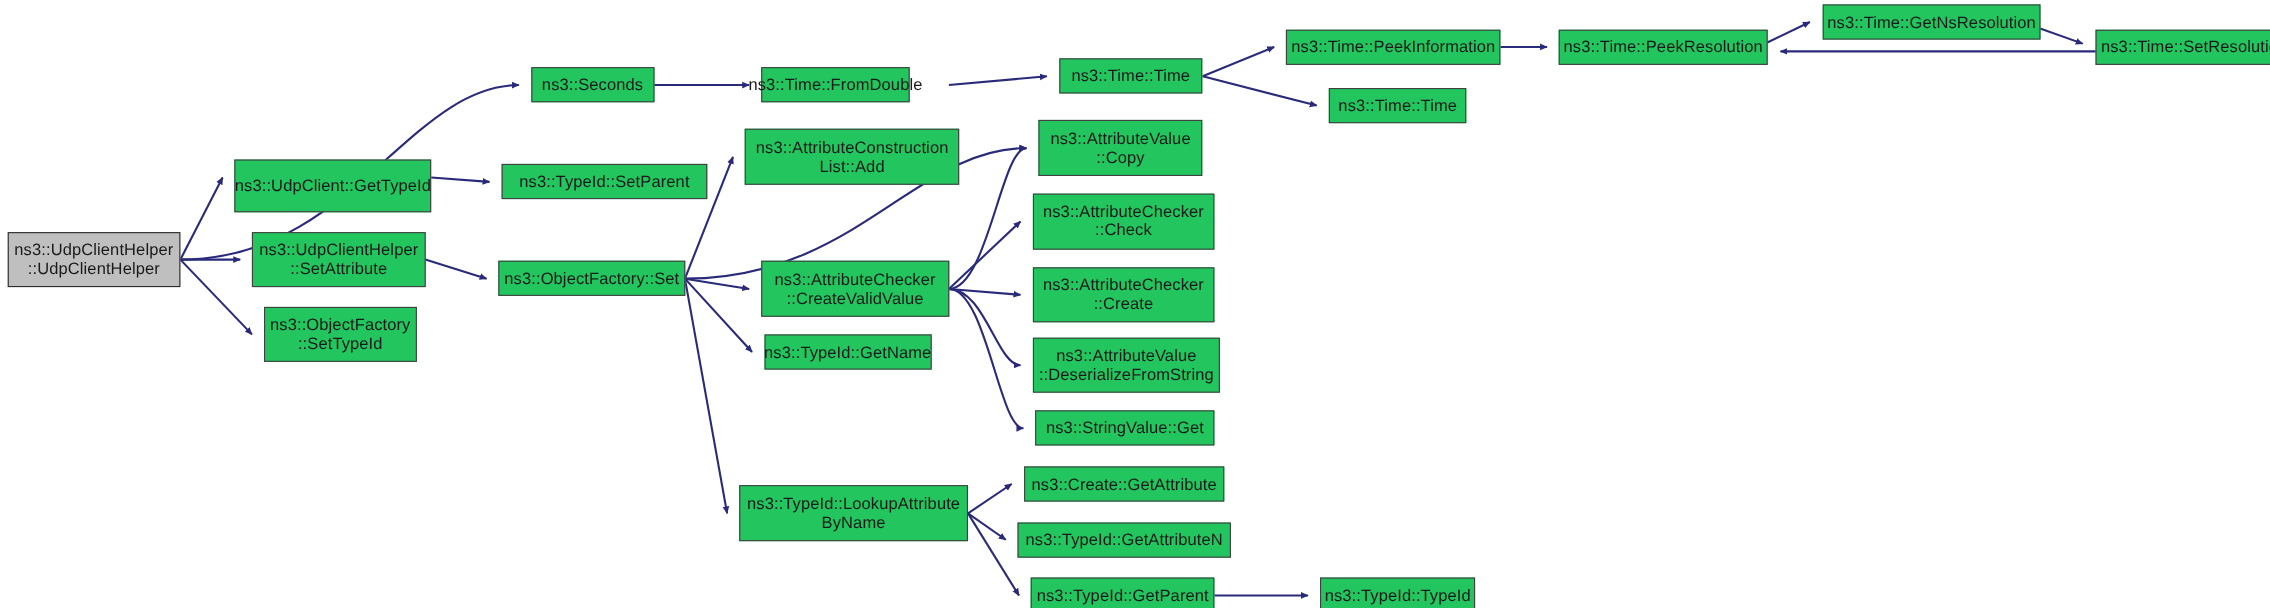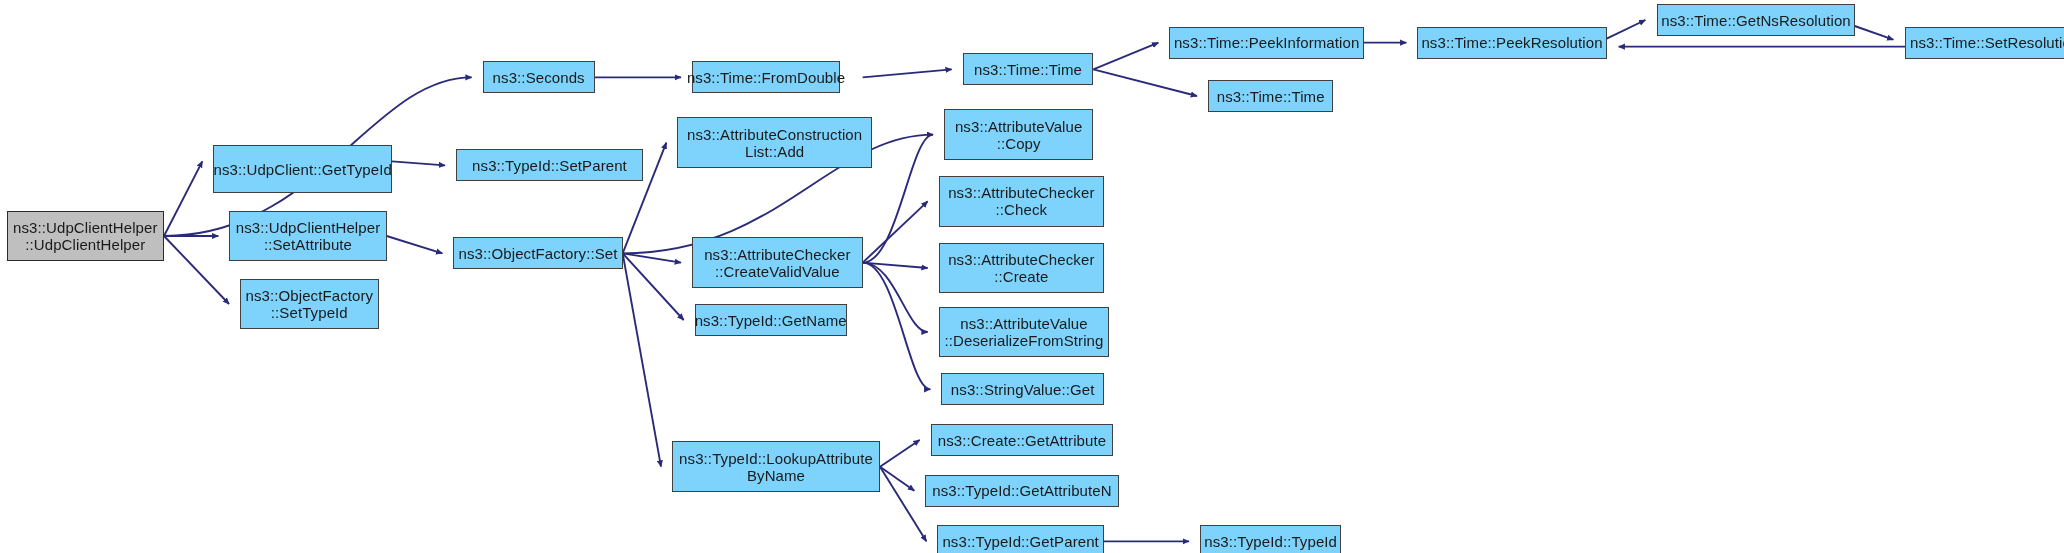--- a/index.html
+++ b/index.html
@@ -20,21 +20,21 @@
     left: 0;
     top: 0;
     width: 2064px;
     height: 553px;
     pointer-events: none;
   }
   .node {
     position: absolute;
     box-sizing: border-box;
     border: 1px solid #404040;
-    background: #7dd3fc;
+    background: #22c55e;
     color: #1a1a1a;
     font-size: 15px;
     line-height: 17px;
     display: flex;
     align-items: center;
     justify-content: center;
     text-align: center;
     white-space: pre-line;
     letter-spacing: 0.1px;
     z-index: 5;
@@ -92,21 +92,21 @@
       <div class="node root" style="left: 6.66667px; top: 210.667px; width: 157.333px; height: 50.6667px;"><span class="node-label">ns3::UdpClientHelper
 ::UdpClientHelper</span></div>
       <div class="node" style="left: 213.333px; top: 145.333px; width: 178.667px; height: 48px;"><span class="node-label">ns3::UdpClient::GetTypeId</span></div>
       <div class="node" style="left: 229.333px; top: 210.667px; width: 157.333px; height: 50.6667px;"><span class="node-label">ns3::UdpClientHelper
 ::SetAttribute</span></div>
       <div class="node" style="left: 240px; top: 278.667px; width: 138.667px; height: 50.6667px;"><span class="node-label">ns3::ObjectFactory
 ::SetTypeId</span></div>
       <div class="node" style="left: 482.667px; top: 61.3333px; width: 112px; height: 32px;"><span class="node-label">ns3::Seconds</span></div>
       <div class="node" style="left: 456px; top: 149.333px; width: 187px; height: 32px;"><span class="node-label">ns3::TypeId::SetParent</span></div>
       <div class="node" style="left: 453.333px; top: 237.333px; width: 169.333px; height: 32px;"><span class="node-label">ns3::ObjectFactory::Set</span></div>
-      <div class="node" style="left: 692px; top: 61.3333px; width: 148px; height: 32px;"><span class="node-label">ns3::Time::FromDouble</span></div>
+      <div class="node" style="left: 692px; top: 61.3333px; width: 135px; height: 32px;"><span class="node-label">ns3::Time::FromDouble</span></div>
       <div class="node" style="left: 677.333px; top: 117.333px; width: 194.667px; height: 50.6667px;"><span class="node-label">ns3::AttributeConstruction
 List::Add</span></div>
       <div class="node" style="left: 692px; top: 237.333px; width: 170.667px; height: 50.6667px;"><span class="node-label">ns3::AttributeChecker
 ::CreateValidValue</span></div>
       <div class="node" style="left: 694.667px; top: 304px; width: 152px; height: 32px;"><span class="node-label">ns3::TypeId::GetName</span></div>
       <div class="node" style="left: 672px; top: 441.333px; width: 208px; height: 50.6667px;"><span class="node-label">ns3::TypeId::LookupAttribute
 ByName</span></div>
       <div class="node" style="left: 962.667px; top: 53.3333px; width: 130.667px; height: 32px;"><span class="node-label">ns3::Time::Time</span></div>
       <div class="node" style="left: 1208px; top: 80px; width: 125.333px; height: 32px;"><span class="node-label">ns3::Time::Time</span></div>
       <div class="node" style="left: 944px; top: 109.333px; width: 149.333px; height: 50.6667px;"><span class="node-label">ns3::AttributeValue

